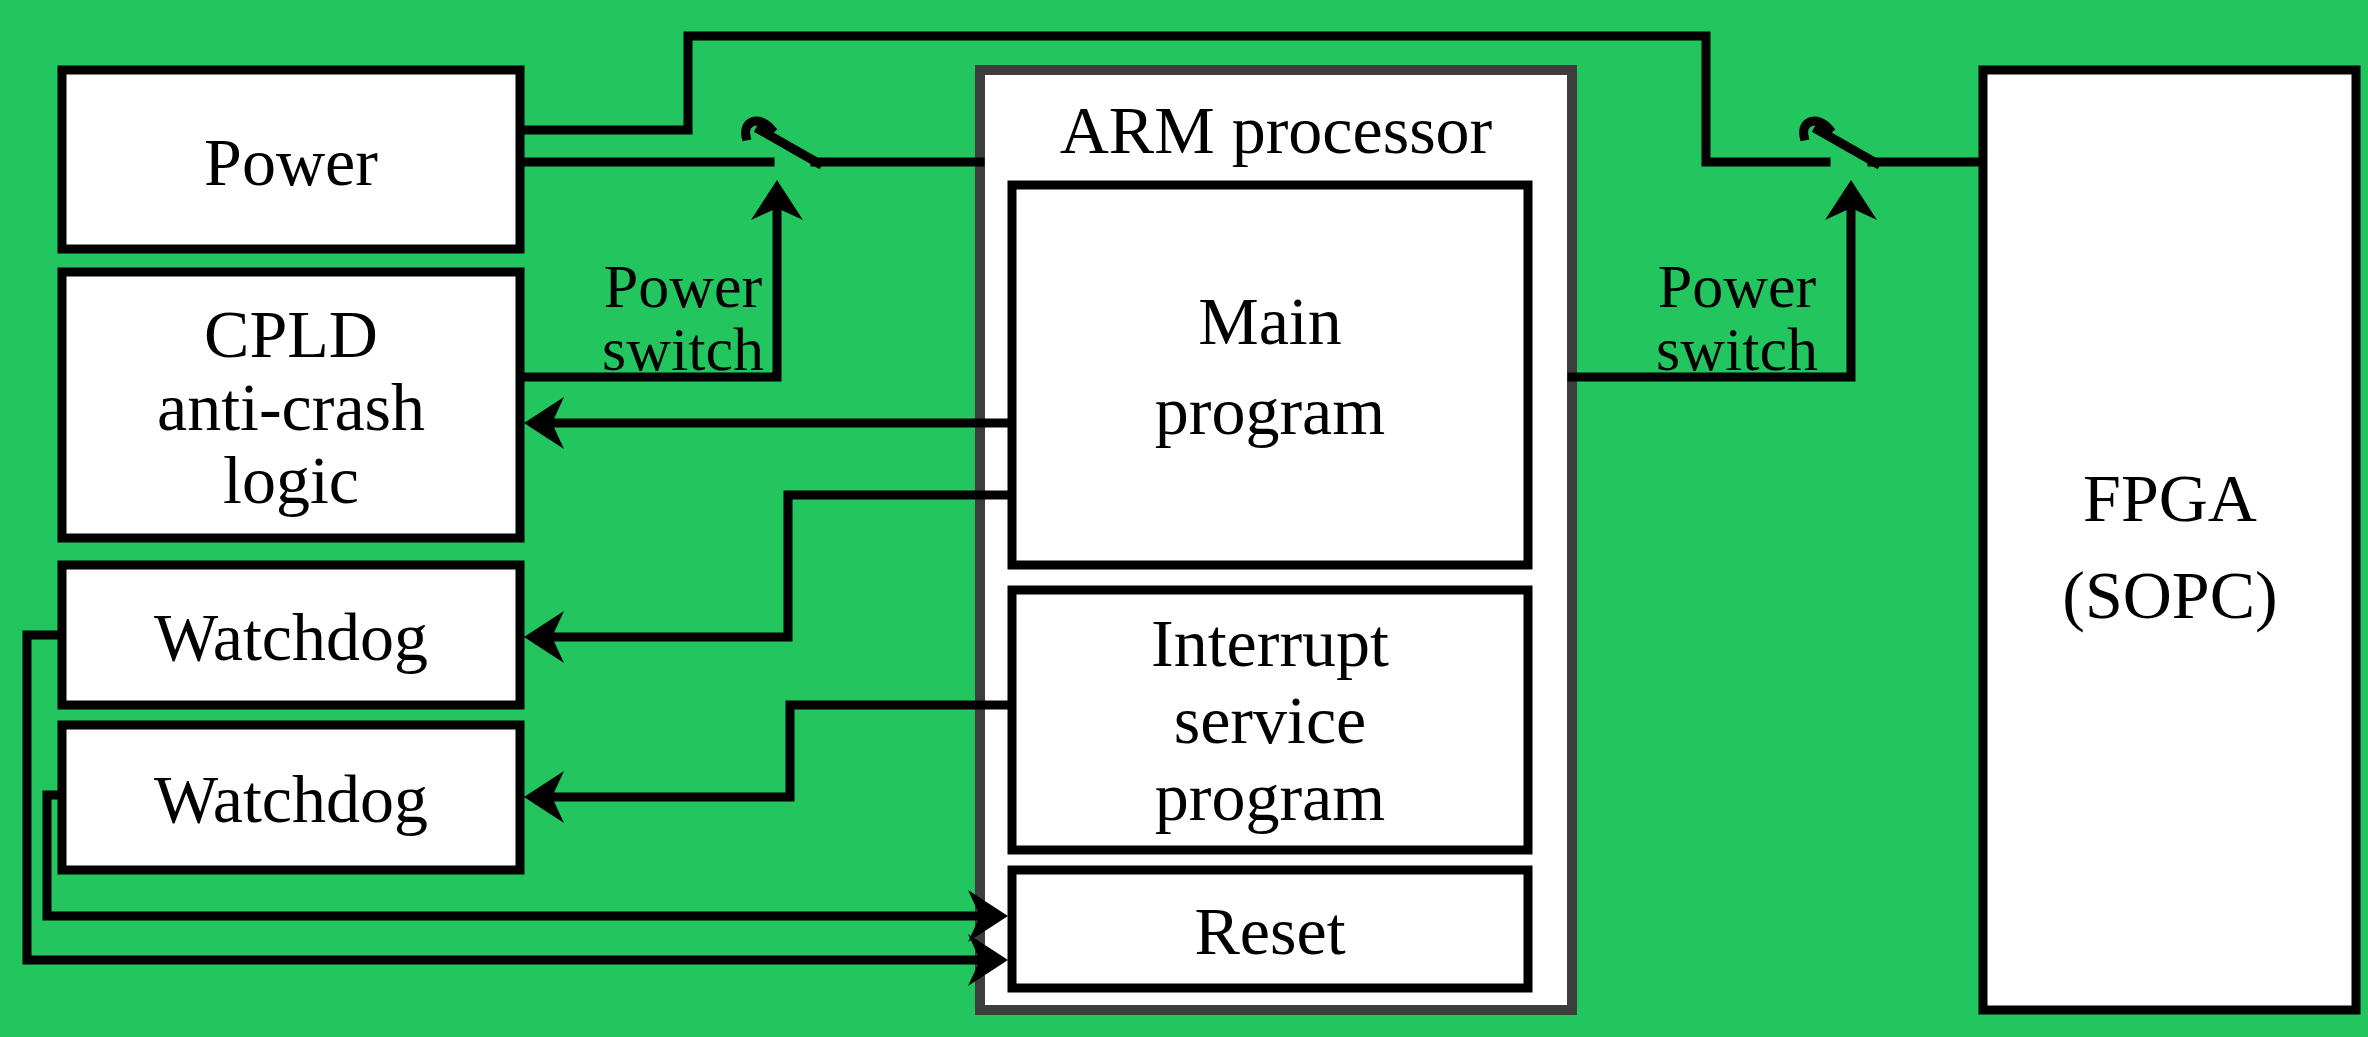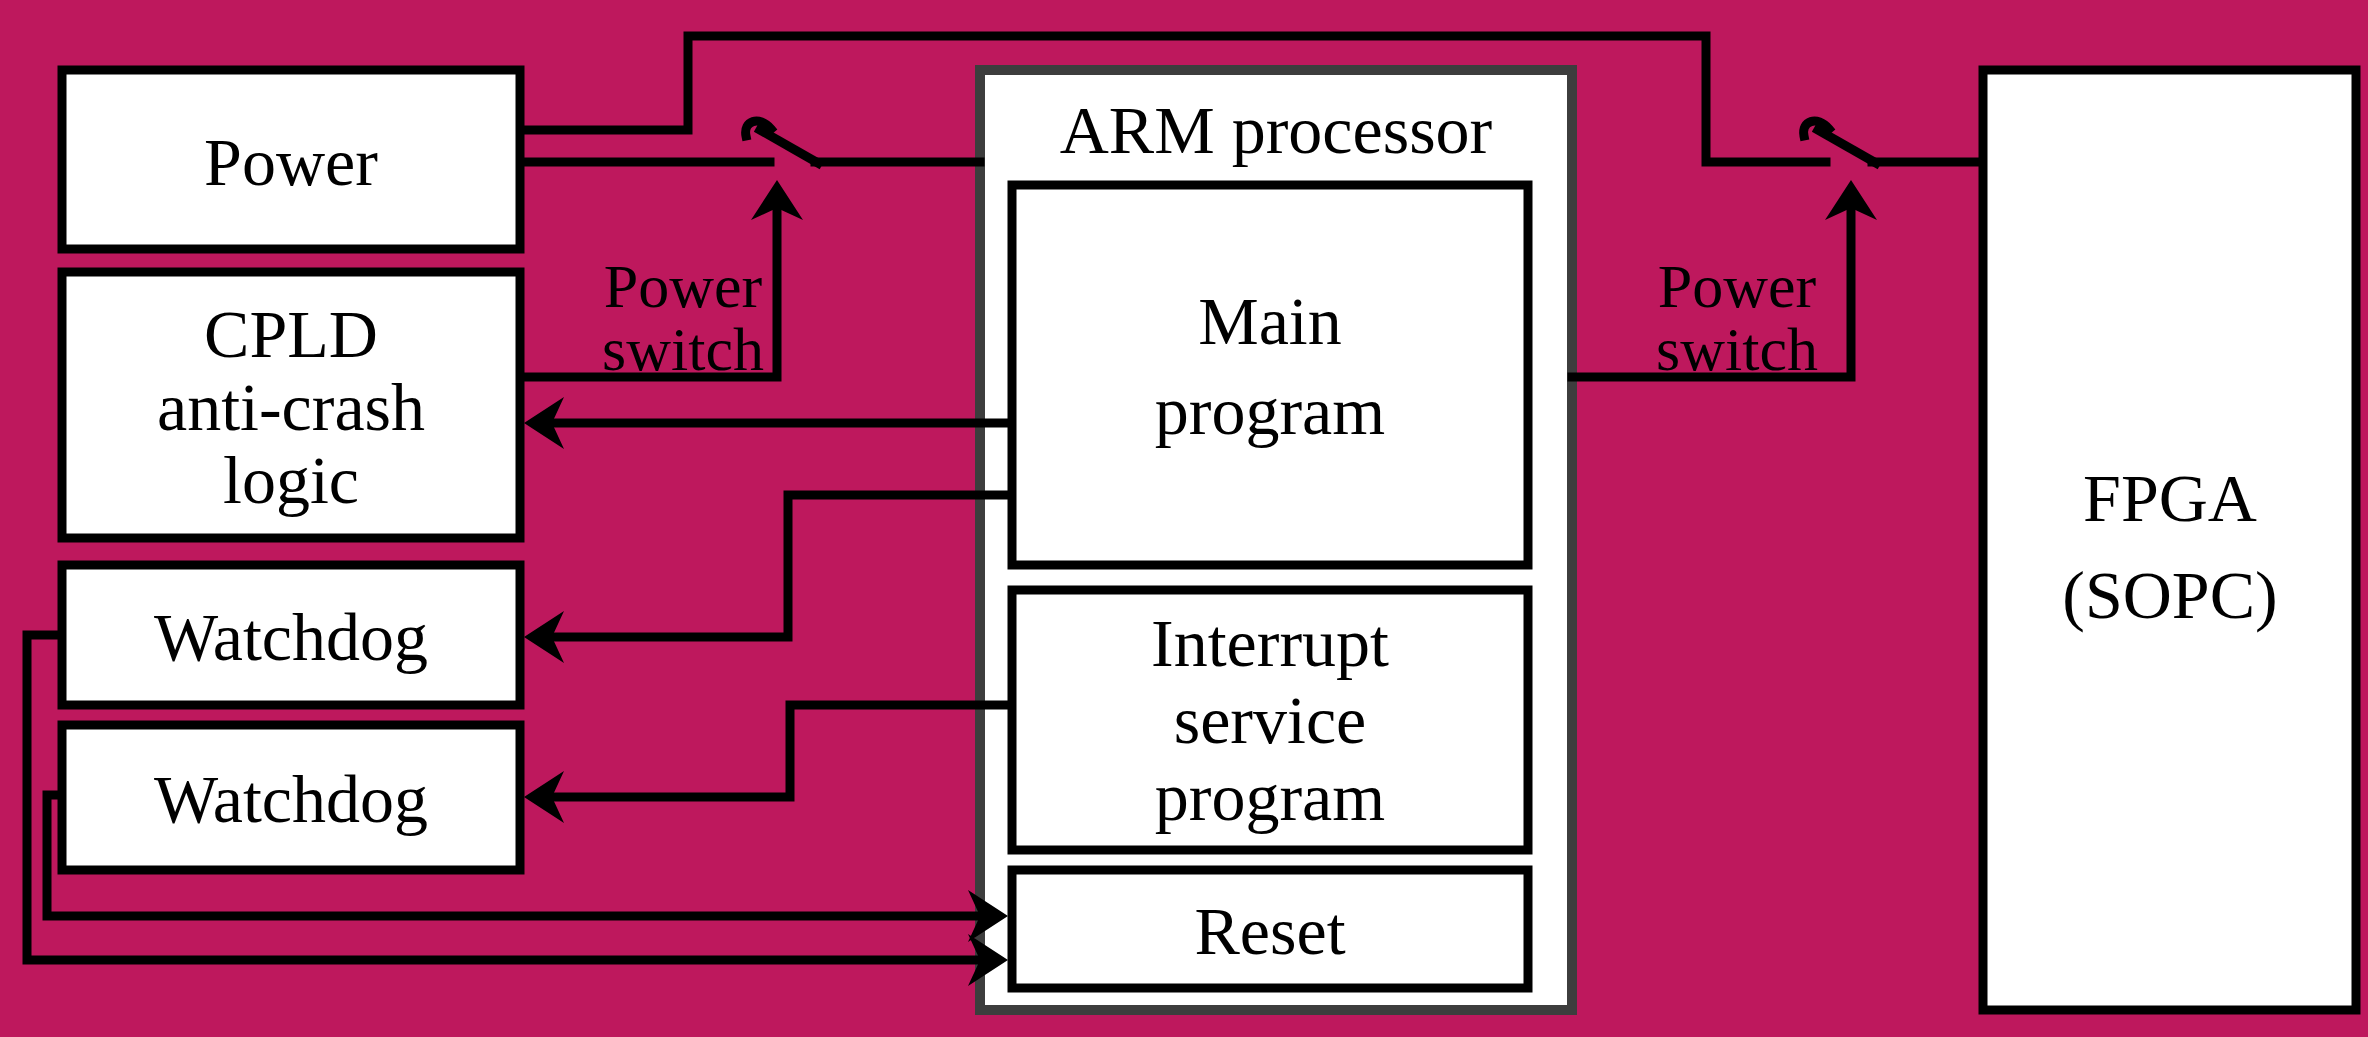--- a/index.html
+++ b/index.html
@@ -4,21 +4,21 @@
 <style>
   html, body {
     margin: 0;
     padding: 0;
     background: #ffffff;
   }
   .diagram-stage {
     position: relative;
     width: 2368px;
     height: 1037px;
-    background: #be185d;
+    background: #22c55e;
     overflow: hidden;
   }
   svg { display: block; width: 2368px; height: 1037px; }
   .box-label {
     font-family: "Liberation Serif", "DejaVu Serif", serif;
     font-size: 68px;
     fill: #000000;
   }
   .annotation-label {
     font-family: "Liberation Serif", "DejaVu Serif", serif;

